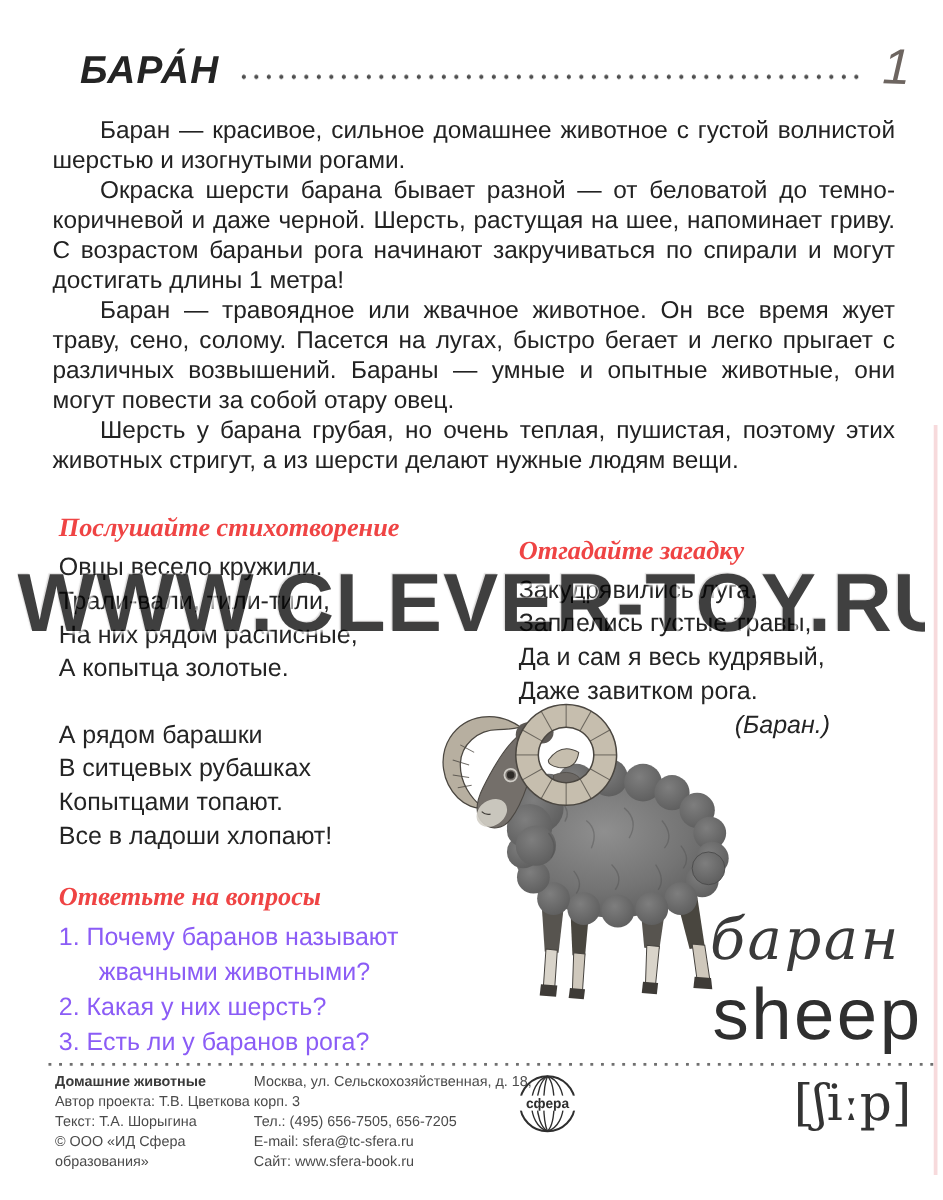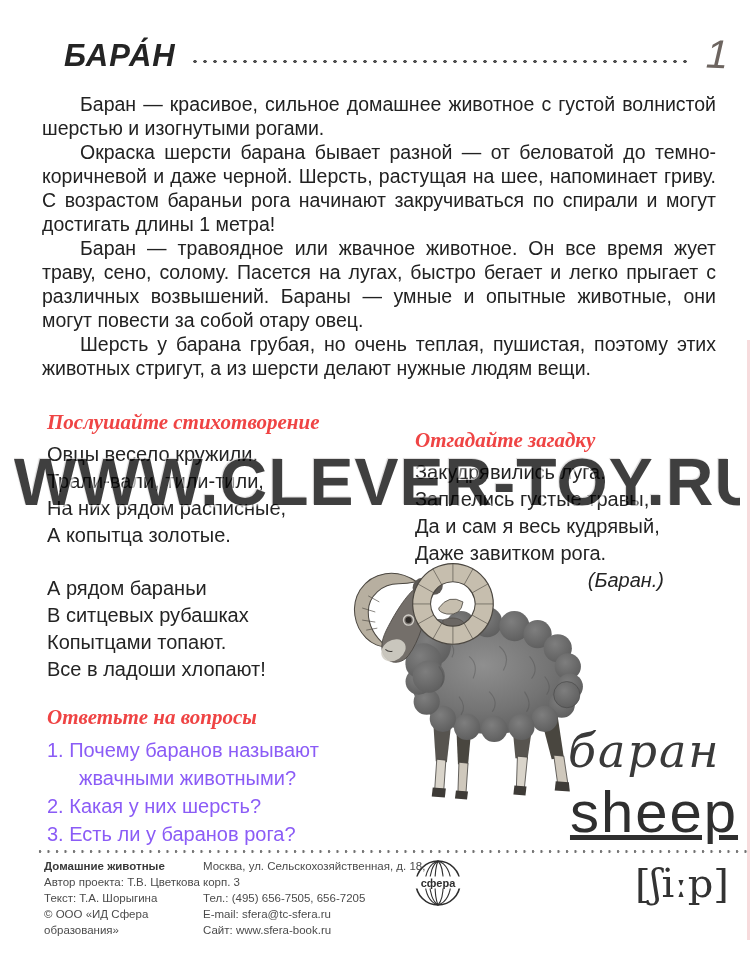--- a/index.html
+++ b/index.html
@@ -60,21 +60,21 @@
   .ram-figure { position:absolute; top:545px; left:338px; width:252px; height:258px; }
 
   
   .vocab-ru {
     position:absolute; top:724px; left:568px; width:176px; 
     font-family:"DejaVu Serif", serif; font-style:italic;
     font-size:46px; letter-spacing:2px; color:#3a3a3a;
   }
   .vocab-en {
     position:absolute; top:778px; left:556px; width:196px; text-align:center;
-    font-size:58px; font-weight:300; letter-spacing:2px; color:#2f2f2f;text-decoration:underline;
+    font-size:58px; font-weight:300; letter-spacing:2px; color:#2f2f2f;
   }
   .vocab-tr {
     position:absolute; top:860px; left:612px; width:140px; text-align:center;
     font-family:"DejaVu Serif", serif; font-size:40px; color:#333;
   }
 
   
   .footer-dots {
     position:absolute; top:849px; left:38px; width:710px; height:5px;
     background-image:radial-gradient(circle at 2px 2.5px, #6f6f6f 1.1px, transparent 1.45px);
@@ -113,21 +113,21 @@
 
   <div class="watermark">WWW.CLEVER-TOY.RU</div>
 
   <div class="col-left">
     <div class="section-heading">Послушайте стихотворение</div>
     <div class="verse-line">Овцы весело кружили.</div>
     <div class="verse-line">Трали-вали, тили-тили,</div>
     <div class="verse-line">На них рядом расписные,</div>
     <div class="verse-line">А копытца золотые.</div>
     <div class="stanza-gap"></div>
-    <div class="verse-line">А рядом  бараньи</div>
+    <div class="verse-line">А рядом  барашки</div>
     <div class="verse-line">В ситцевых рубашках</div>
     <div class="verse-line">Копытцами топают.</div>
     <div class="verse-line">Все в ладоши хлопают!</div>
     <div class="section-gap"></div>
     <div class="section-heading">Ответьте на вопросы</div>
     <div class="q-line">1. Почему баранов называют жвачными животными?</div>
     <div class="q-line">2. Какая у них шерсть?</div>
     <div class="q-line">3. Есть ли у баранов рога?</div>
   </div>
 

